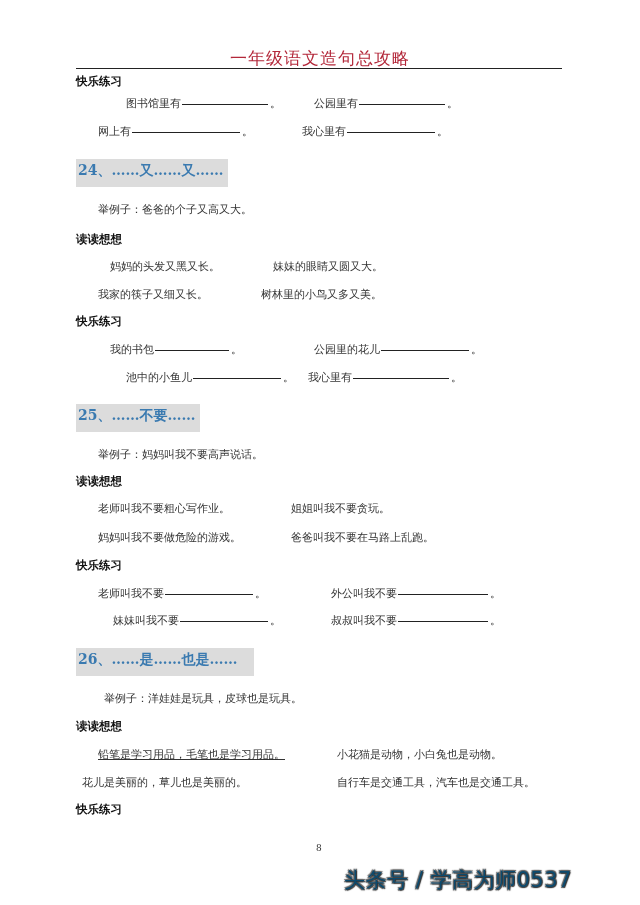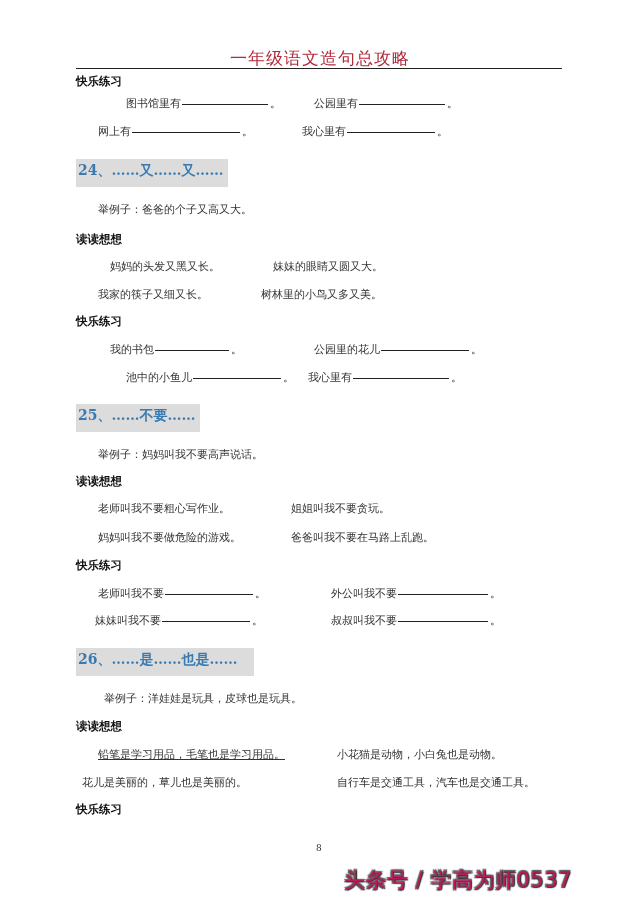--- a/index.html
+++ b/index.html
@@ -21,21 +21,21 @@
   .blank {
     display: inline-block; height: 0; border-top: 1.5px solid #222; vertical-align: middle;
     margin-left: 1px; margin-right: 2px;
   }
   .section-head {
     position: absolute; background: #dcdcdc; color: #3a7ab0; font-weight: bold;
     font-size: 14px; height: 28px; line-height: 22px; padding-left: 2px; white-space: nowrap;
   }
   .page-number { font-size: 9px; color: #333; }
   .watermark {
-    position: absolute; left: 344px; top: 866px; font-size: 21px; color: #be185d;
+    position: absolute; left: 344px; top: 866px; font-size: 21px; color: #0c4a6e;
     font-family: "DejaVu Sans", sans-serif; letter-spacing: 0.5px;
     text-shadow: 1px 1px 1px #333, -1px -1px 1px #666, 1px -1px 1px #555, -1px 1px 1px #555;
   }
 </style>
 </head>
 <body>
 
 <div>
 
   <div class="page-title">一年级语文造句总攻略</div>
@@ -86,21 +86,21 @@
   <div class="abs line-text" style="left:98px; top:530px;font-family:Liberation Serif, serif;">妈妈叫我不要做危险的游戏。</div>
   <div class="abs line-text" style="left:291px; top:530px;">爸爸叫我不要在马路上乱跑。</div>
 
   <div class="abs subhead" style="left:76px; top:558px;">快乐练习</div>
   <div class="abs line-text" style="left:98px; top:586px;">
     <span>老师叫我不要</span><span class="blank" style="width:88px"></span><span>。</span>
   </div>
   <div class="abs line-text" style="left:331px; top:586px;">
     <span>外公叫我不要</span><span class="blank" style="width:90px"></span><span>。</span>
   </div>
-  <div class="abs line-text" style="left:95px; top:613px;">
+  <div class="abs line-text" style="left:113px; top:613px;">
     <span>妹妹叫我不要</span><span class="blank" style="width:88px"></span><span>。</span>
   </div>
   <div class="abs line-text" style="left:331px; top:613px;">
     <span>叔叔叫我不要</span><span class="blank" style="width:90px"></span><span>。</span>
   </div>
 
   <div class="section-head" style="left:76px; top:648px; width:176px;">26、……是……也是……</div>
   <div class="abs line-text" style="left:104px; top:691px;">举例子：洋娃娃是玩具，皮球也是玩具。</div>
   <div class="abs subhead" style="left:76px; top:719px;">读读想想</div>
   <div class="abs line-text" style="left:98px; top:747px;text-decoration:underline;">铅笔是学习用品，毛笔也是学习用品。</div>

